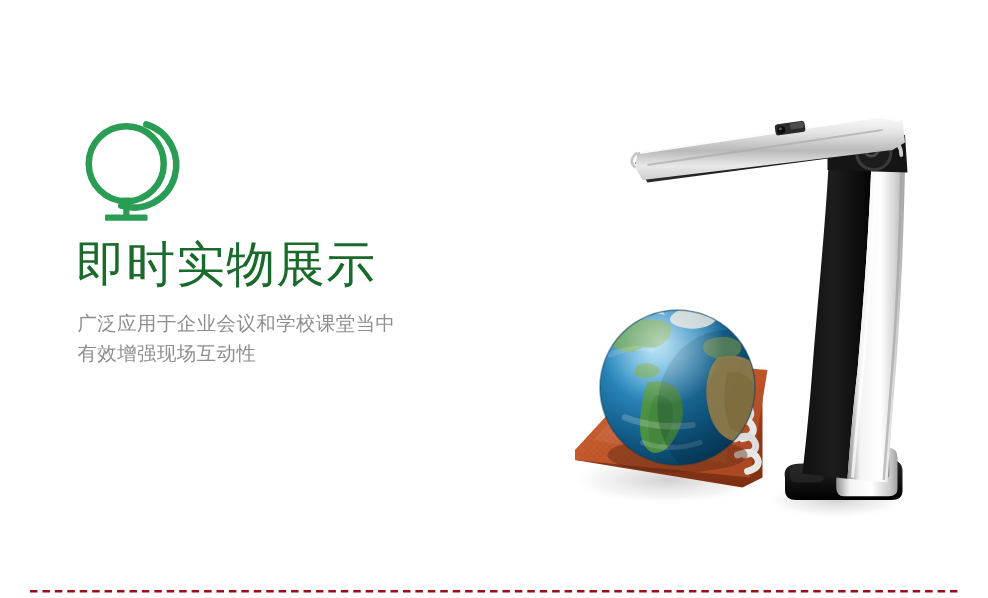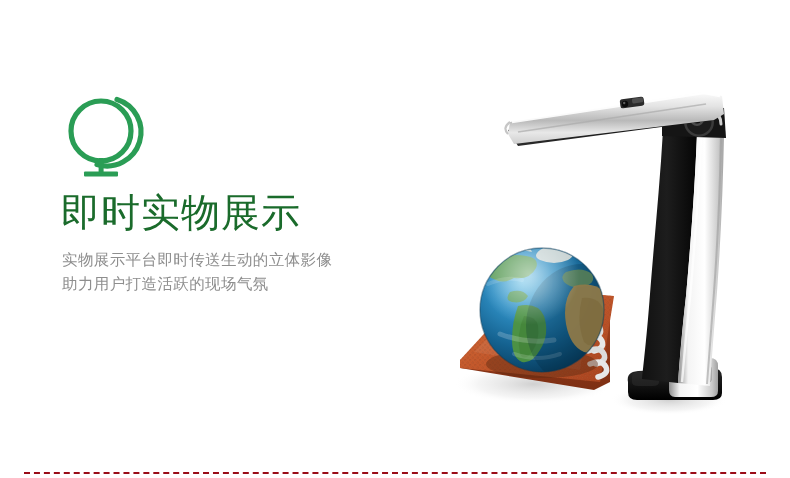--- a/index.html
+++ b/index.html
@@ -90,22 +90,22 @@
       <path d="M 35 68.5 A 33.5 33.5 0 1 0 55 3.5" fill="none" stroke="#2a9d55" stroke-width="5.2" stroke-linecap="round"></path>
 
       <rect x="36.6" y="62" width="5" height="17" fill="#2a9d55"></rect>
 
       <rect x="22" y="75.5" width="34" height="5" rx="1" fill="#2a9d55"></rect>
     </svg>
 
     <div id="headline">即时实物展示</div>
 
     <div id="description">
-      <span class="line">实物展示平台即时传送生动的立体影像</span>
-      <span class="line">助力用户打造活跃的现场气氛</span>
+      <span class="line">广泛应用于企业会议和学校课堂当中</span>
+      <span class="line">有效增强现场互动性</span>
     </div>
   </div>
 
   <div id="product-photo">
     <svg viewBox="0 0 340 382" aria-hidden="true">
       <defs>
 
         <linearGradient id="gHeadTop" x1="0" y1="0" x2="0" y2="1">
           <stop offset="0%" stop-color="#fcfcfc"></stop>
           <stop offset="28%" stop-color="#e3e3e3"></stop>

